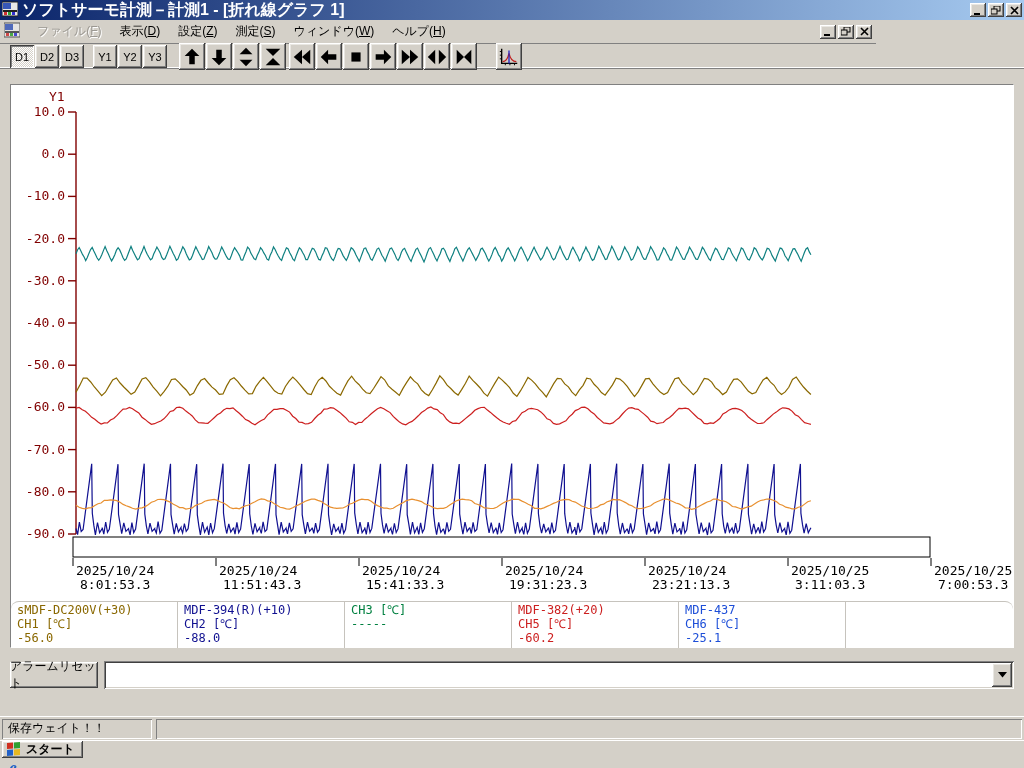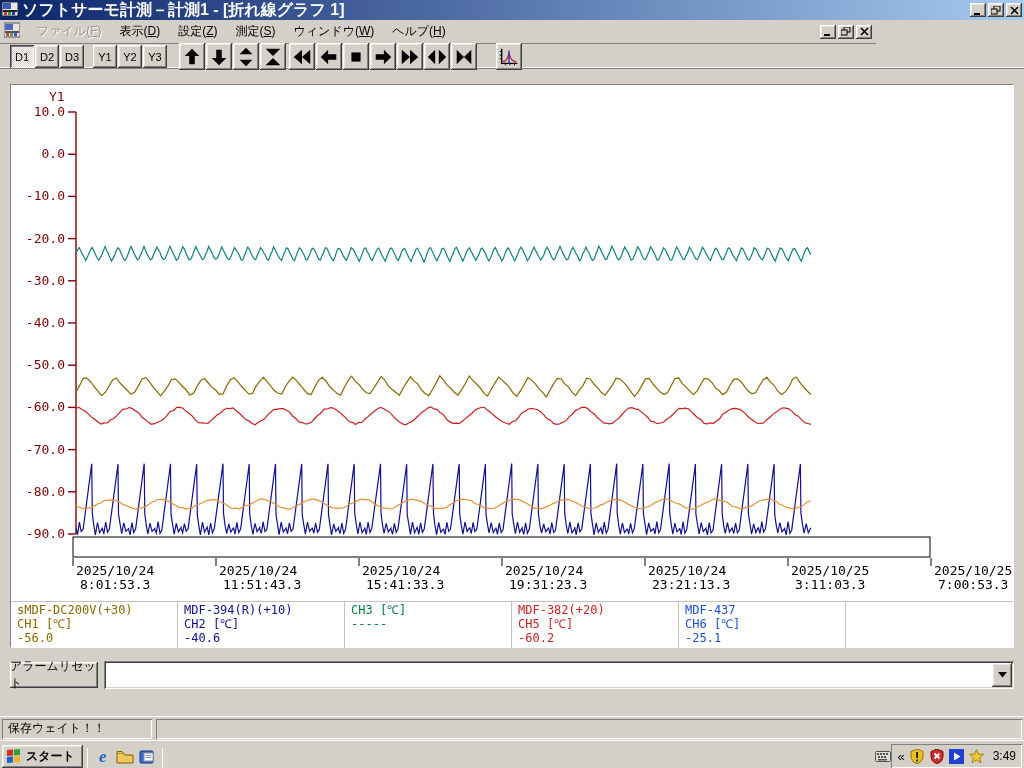--- a/index.html
+++ b/index.html
@@ -44,40 +44,40 @@
   
   #client { position:absolute; left:0; top:74px; width:1024px; height:642px; background:#d4d0c8; }
 
   #chart-panel { position:absolute; left:10px; top:10px; width:1004px; height:564px; background:#fff;
                  border-top:1px solid #808080; border-left:1px solid #808080;
                  border-right:1px solid #fff; border-bottom:1px solid #fff; }
   #chart-svg { position:absolute; left:0; top:0; }
 
   #legend { position:absolute; left:0; top:516px; width:1002px; height:46px; display:flex;
             border-top:1px solid #c6c3bd; background:#fff;
-            font-family:"DejaVu Sans Mono","Liberation Mono",monospace; font-size:12px; }
+            font-family:"DejaVu Sans Mono","Liberation Mono",monospace; font-size:12px;border-radius:8px; }
   .legend-cell { width:167px; height:46px; border-right:1px solid #c6c3bd; padding:1px 6px; overflow:hidden; }
   .legend-cell div { line-height:14px; white-space:nowrap; }
 
   #alarm-reset { position:absolute; left:10px; top:588px; width:88px; height:26px;
                  font-size:12px; display:flex; align-items:center; justify-content:center; color:#000; }
   #combo { position:absolute; left:104px; top:587px; width:910px; height:28px; background:#fff; }
   #combo-field { position:absolute; left:2px; top:2px; right:22px; bottom:2px; background:#fff; }
   #combo-drop { position:absolute; right:2px; top:2px; width:20px; bottom:2px;
                 display:flex; align-items:center; justify-content:center; }
 
   
   #statusbar { position:absolute; left:0; top:716px; width:1024px; height:24px; background:#d4d0c8;
                border-top:1px solid #fff; display:flex; align-items:center; padding:2px; }
   .status-panel { height:20px; background:#d4d0c8; display:flex; align-items:center; padding:0 6px;
                   color:#000; font-size:12px; }
 
   
   #taskbar { position:absolute; left:0; top:740px; width:1024px; height:28px; background:#d4d0c8;
-             border-top:1px solid #fff; display:flex; align-items:flex-end; padding:0 2px; }
+             border-top:1px solid #fff; display:flex; align-items:flex-start; padding:0 2px;flex-direction:column; }
   #start-btn { height:23px; padding:0 8px 0 4px; display:flex; align-items:center; font-weight:bold; font-size:12px; }
   #start-btn svg { margin-right:4px; }
   .tb-sep { width:1px; height:20px; background:#808080; border-right:1px solid #fff; margin:0 4px; }
   .ql-icon { width:22px; height:22px; display:flex; align-items:center; justify-content:center; }
   #task-btn { width:150px; height:23px; display:flex; align-items:center; padding:0 6px; font-size:12px;
               box-shadow: inset 1px 1px 0 #404040, inset -1px -1px 0 #ffffff, inset 2px 2px 0 #808080;
               background:#fcfbfa; }
   #task-btn span { margin-left:5px; }
   #tray { margin-left:auto; display:flex; align-items:center; }
   #tray-panel { height:24px; display:flex; align-items:center; padding:0 6px; gap:4px; }
@@ -297,21 +297,21 @@
         </svg>
       <div id="legend">
           <div class="legend-cell" style="color: rgb(138, 104, 0);">
             <div>sMDF-DC200V(+30)</div>
             <div>CH1 [℃]</div>
             <div>-56.0</div>
           </div>
           <div class="legend-cell" style="color: rgb(16, 16, 144);">
             <div>MDF-394(R)(+10)</div>
             <div>CH2 [℃]</div>
-            <div>-40.6</div>
+            <div>-88.0</div>
           </div>
           <div class="legend-cell" style="color: rgb(0, 128, 64);">
             <div></div>
             <div>CH3 [℃]</div>
             <div>-----</div>
           </div>
           <div class="legend-cell" style="color: rgb(204, 31, 31);">
             <div>MDF-382(+20)</div>
             <div>CH5 [℃]</div>
             <div>-60.2</div>

